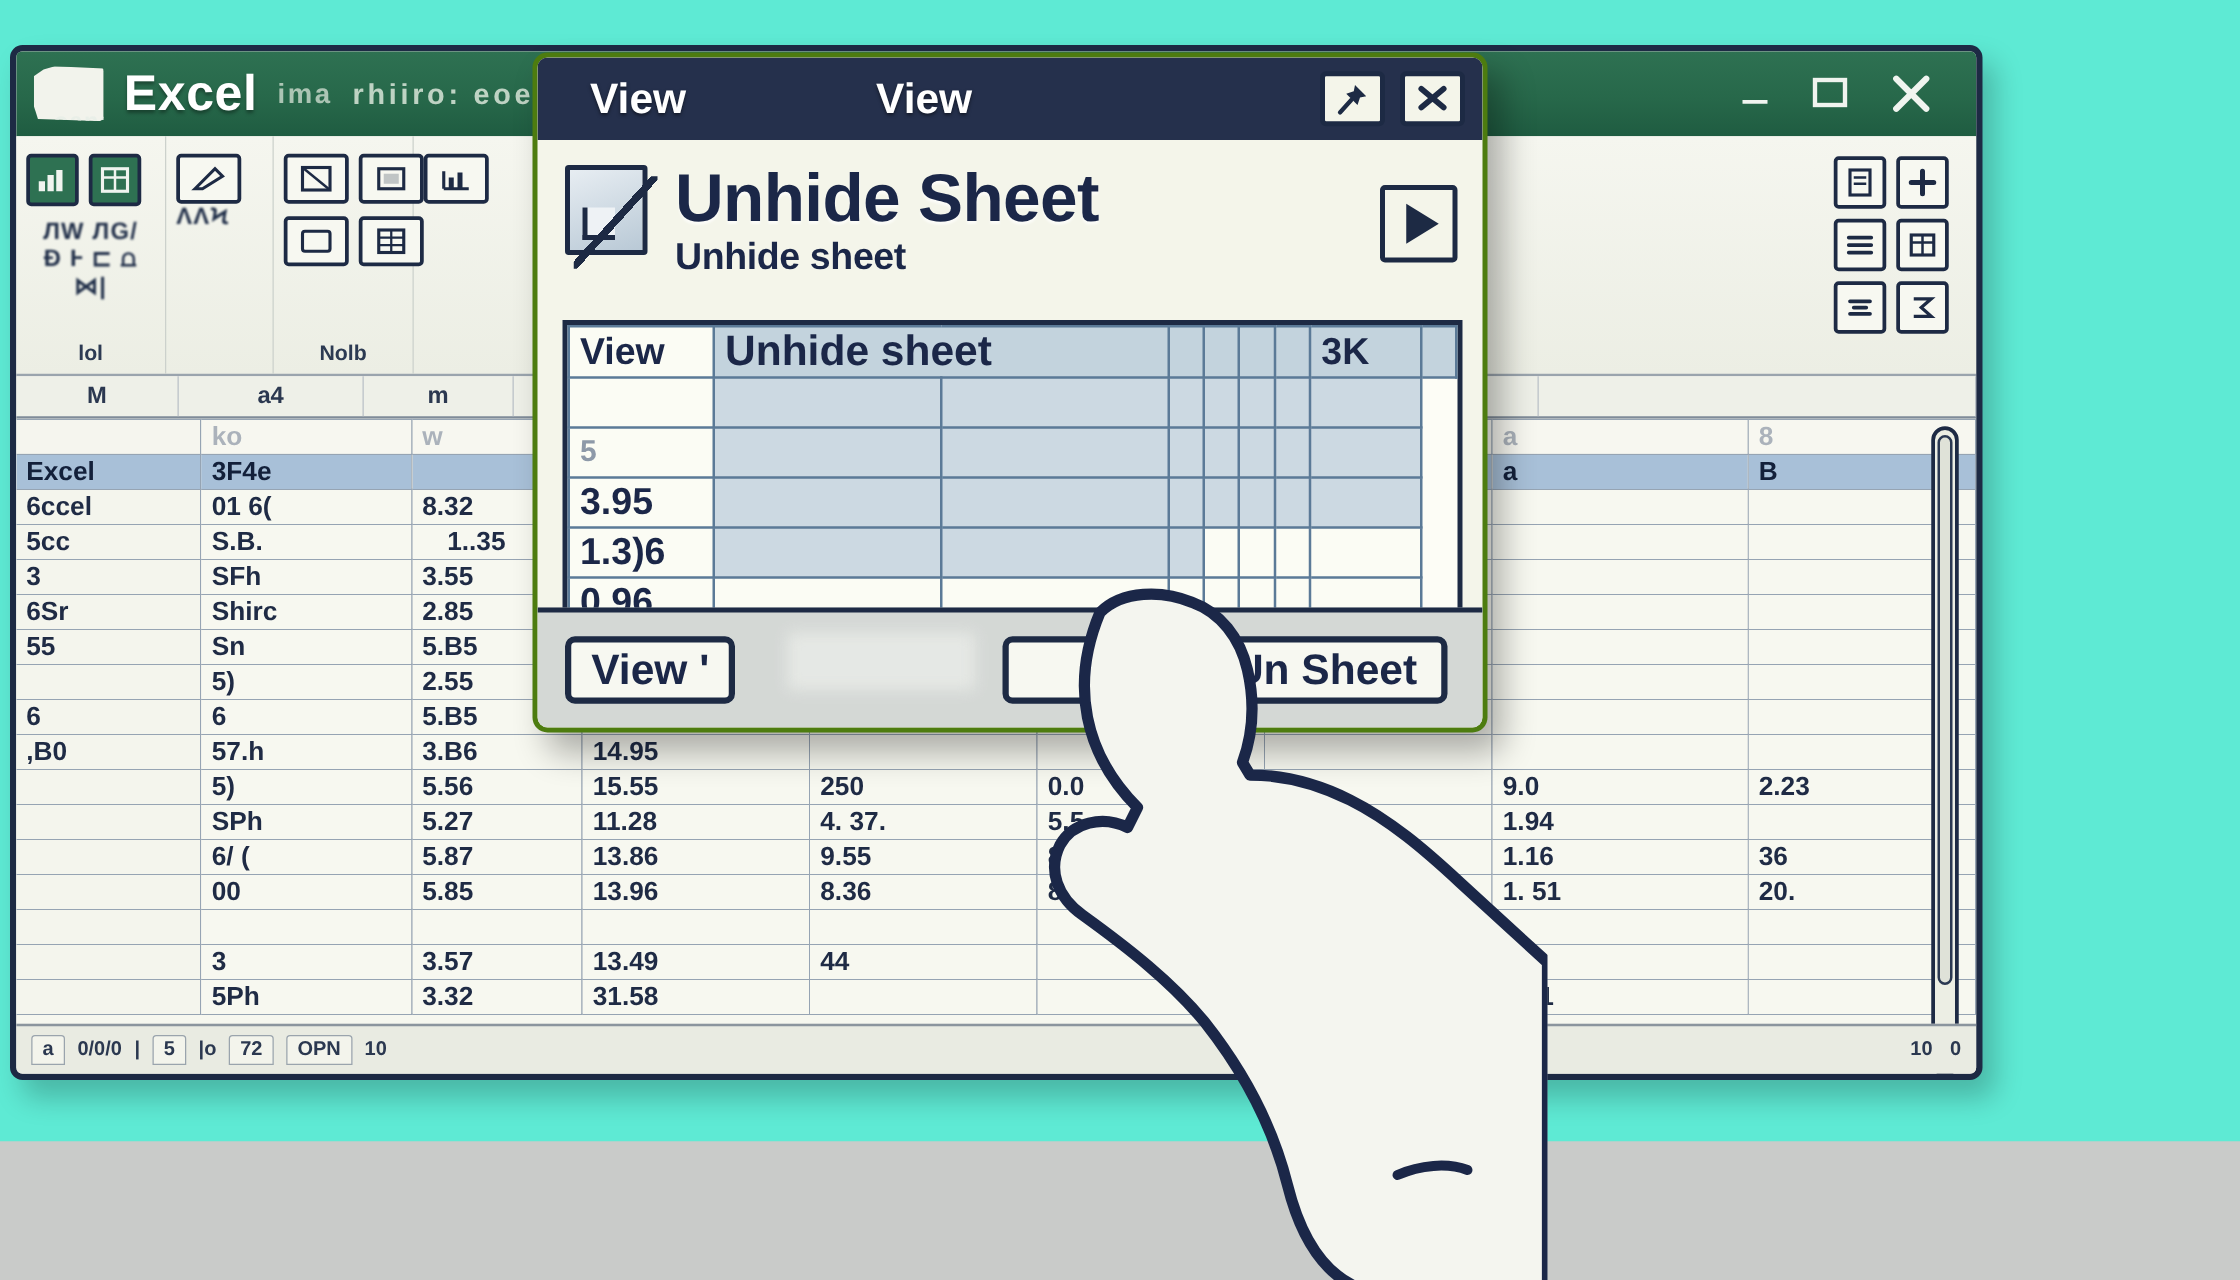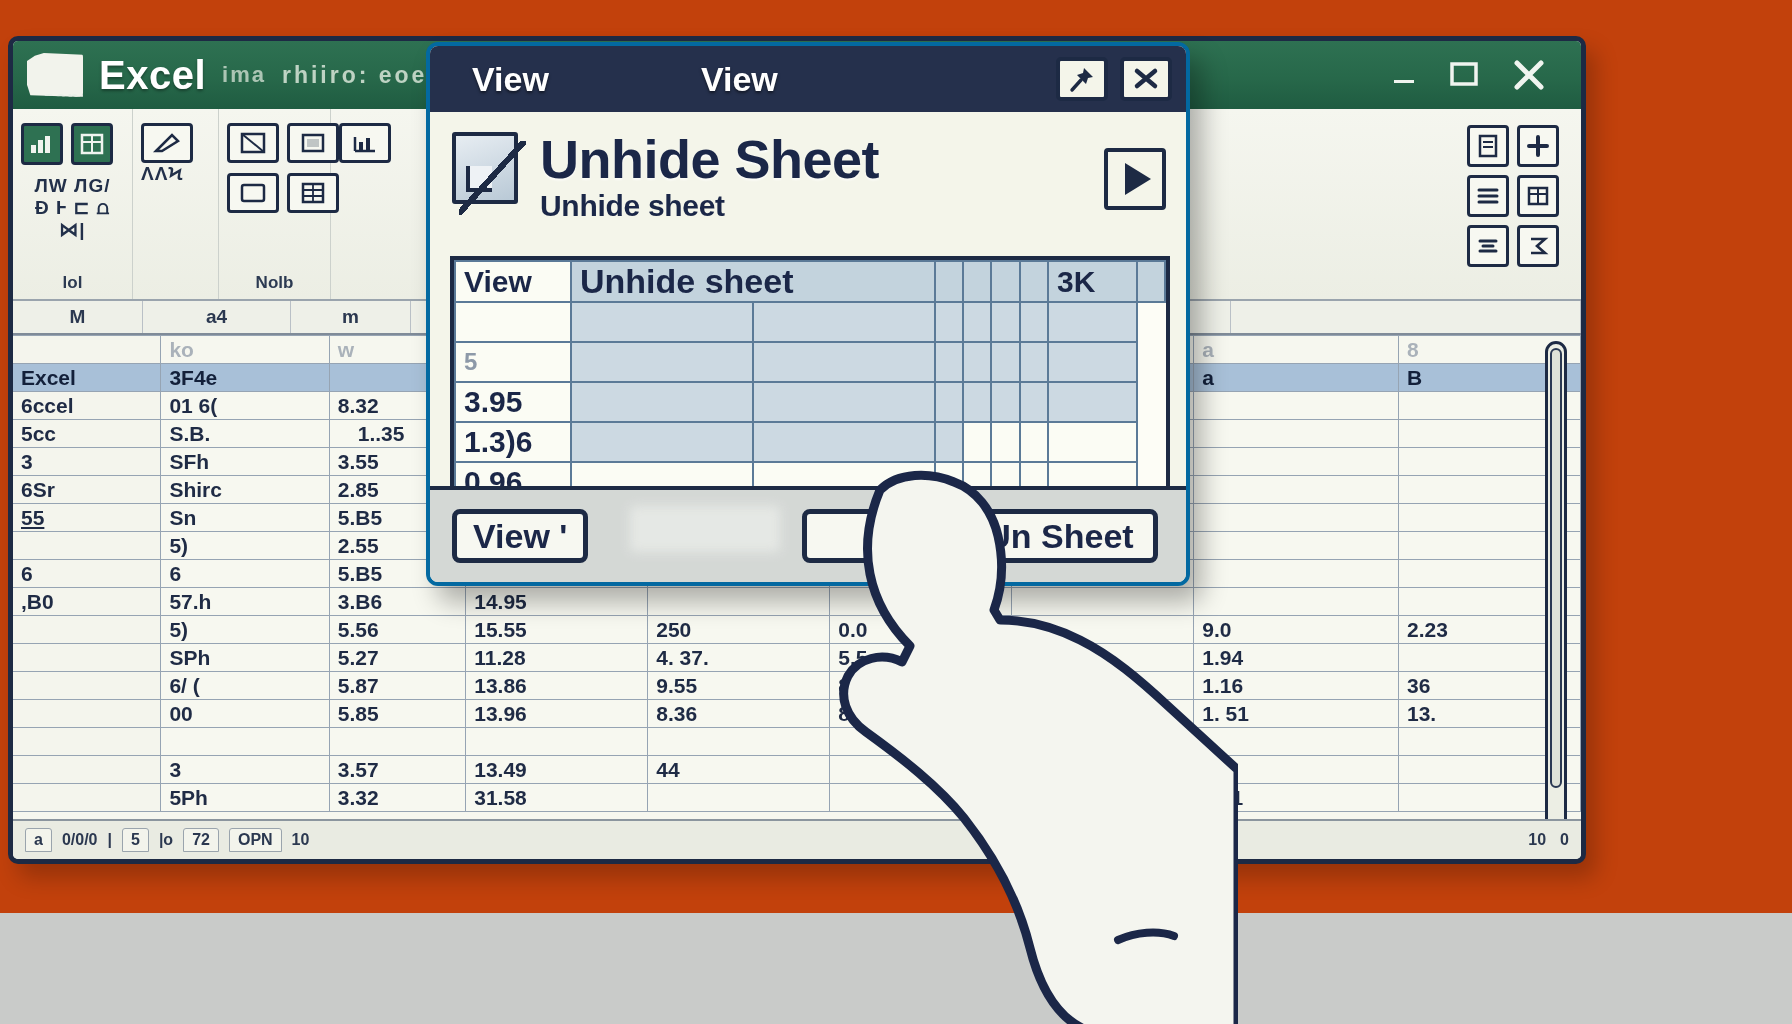--- a/index.html
+++ b/index.html
@@ -1,20 +1,20 @@
 <!DOCTYPE html>
 <html><head>
 <meta charset="utf-8">
 <style>
   * { box-sizing: border-box; margin:0; padding:0; }
   html,body{ width:1792px; height:1024px; overflow:hidden;
     font-family:"Liberation Sans", sans-serif; background:#c9cbc9; }
 
   #stage{ position:relative; width:1792px; height:913px;
-    background:#c2410c; }
+    background:#5eead4; }
 
   
   #excel-window{
     position:absolute; left:8px; top:36px; width:1578px; height:828px;
     background:#f2f3ec; border:5px solid #1d2a44; border-radius:10px;
     box-shadow:10px 14px 22px rgba(0,0,0,.22);
     overflow:hidden;
   }
   
   #excel-titlebar{
@@ -95,21 +95,21 @@
 
   
   #vscroll{ position:absolute; right:14px; top:300px; width:22px; height:520px;
     background:#eceee4; border:3px solid #1d2a44; border-radius:11px; }
   #vthumb{ position:absolute; left:2px; top:4px; width:12px; height:440px;
     background:#dfe2d8; border:2px solid #2a3852; border-radius:8px; }
 
   
   #unhide-dialog{
     position:absolute; left:426px; top:42px; width:764px; height:544px;
-    background:#f4f5ea; border:4px solid #0369a1; border-radius:12px;
+    background:#f4f5ea; border:4px solid #4d7c0f; border-radius:12px;
     box-shadow:12px 16px 26px rgba(0,0,0,.30);
     overflow:hidden;
   }
   #dlg-titlebar{
     height:66px; background:#25304c; display:flex; align-items:center;
     padding:0 14px; position:relative;
   }
   .dlg-tab{ color:#ffffff; font-size:34px; font-weight:700;
      text-shadow:0 2px 3px rgba(0,0,0,.5); }
   #dlg-tab-1{ margin-left:28px; }
@@ -402,21 +402,21 @@
               <td style="width: 148px;">Shirc</td>
               <td style="width: 120px;">2.85</td>
               <td style="width: 160px;">5(</td>
               <td style="width: 160px;"></td>
               <td style="width: 160px;"></td>
               <td style="width: 160px;"></td>
               <td style="width: 180px;"></td>
               <td style="width: 160px;"></td>
             </tr>
             <tr>
-              <td class="c0" style="width: 130px; text-decoration: underline;">55</td>
+              <td class="c0" style="width: 130px;">55</td>
               <td style="width: 148px;">Sn</td>
               <td style="width: 120px;">5.B5</td>
               <td style="width: 160px;">1.3(</td>
               <td style="width: 160px;"></td>
               <td style="width: 160px;"></td>
               <td style="width: 160px;"></td>
               <td style="width: 180px;"></td>
               <td style="width: 160px;"></td>
             </tr>
             <tr>
@@ -487,21 +487,21 @@
             </tr>
             <tr>
               <td class="c0" style="width: 130px;"></td>
               <td style="width: 148px;">00</td>
               <td style="width: 120px;">5.85</td>
               <td style="width: 160px;">13.96</td>
               <td style="width: 160px;">8.36</td>
               <td style="width: 160px;">8.3.</td>
               <td style="width: 160px;"></td>
               <td style="width: 180px;">1. 51</td>
-              <td style="width: 160px;">13.</td>
+              <td style="width: 160px;">20.</td>
             </tr>
             <tr>
               <td class="c0" style="width: 130px;"></td>
               <td style="width: 148px;"></td>
               <td style="width: 120px;"></td>
               <td style="width: 160px;"></td>
               <td style="width: 160px;"></td>
               <td style="width: 160px;"></td>
               <td style="width: 160px;"></td>
               <td style="width: 180px;"></td>

